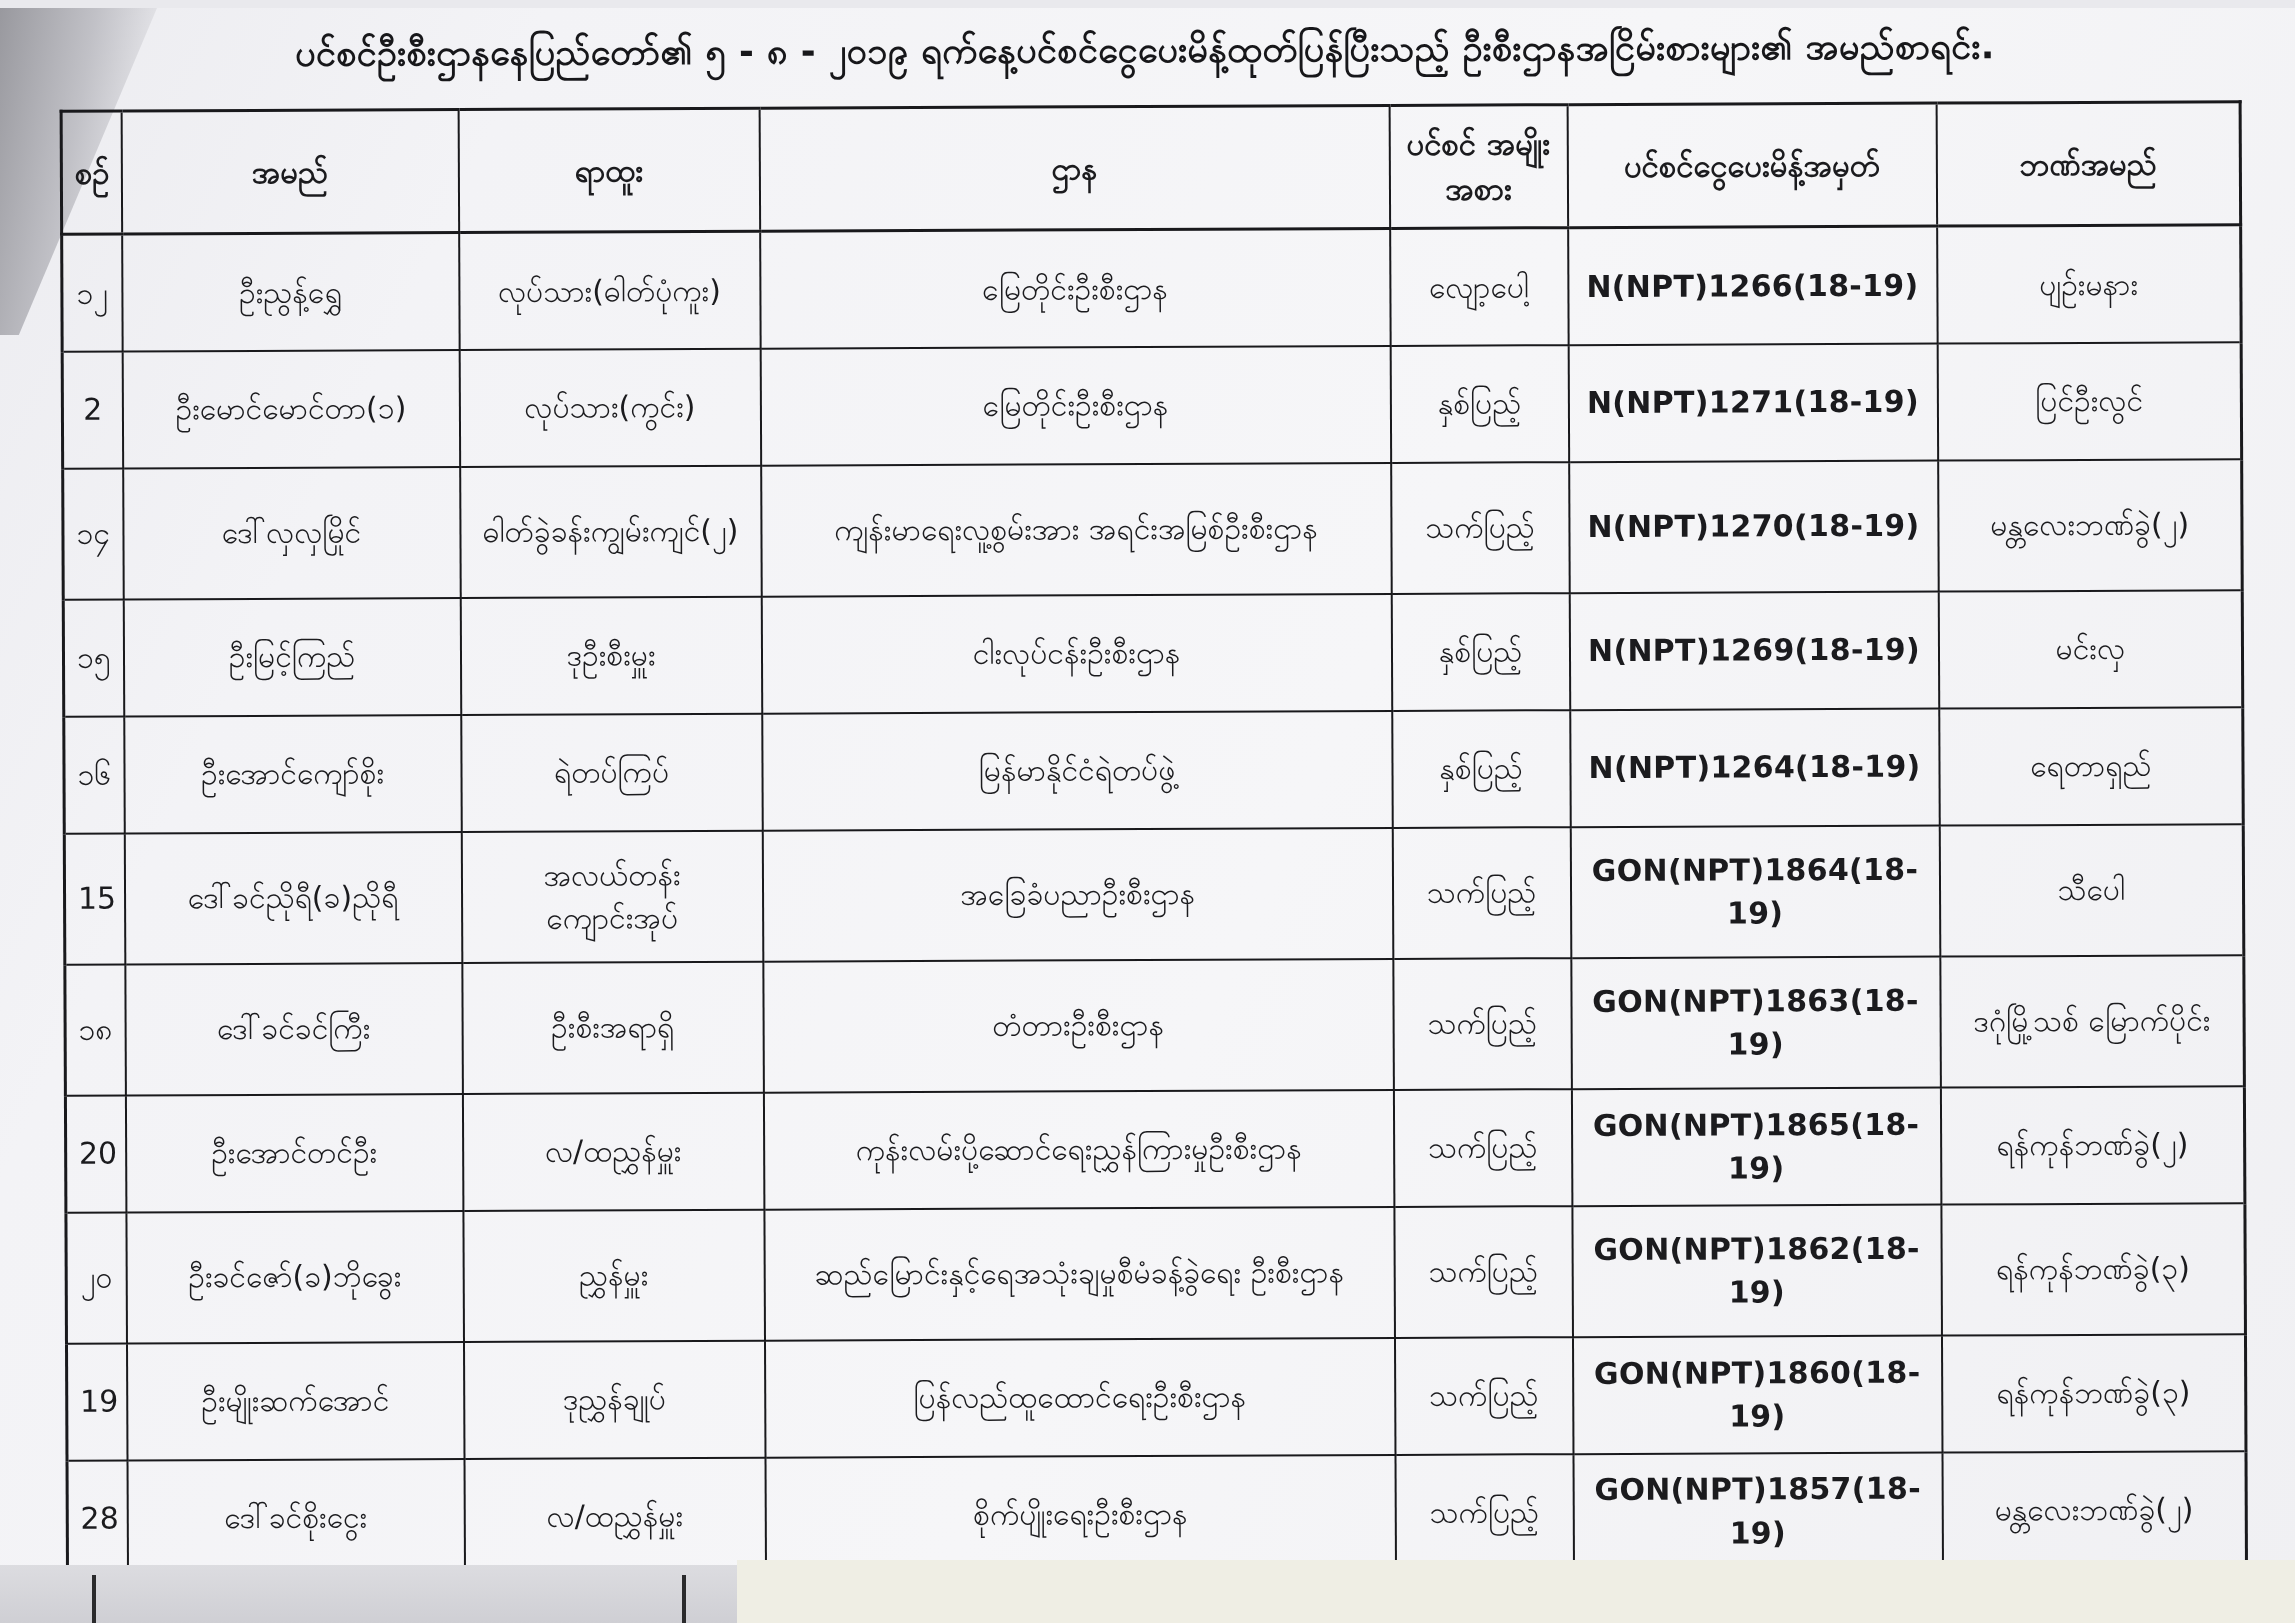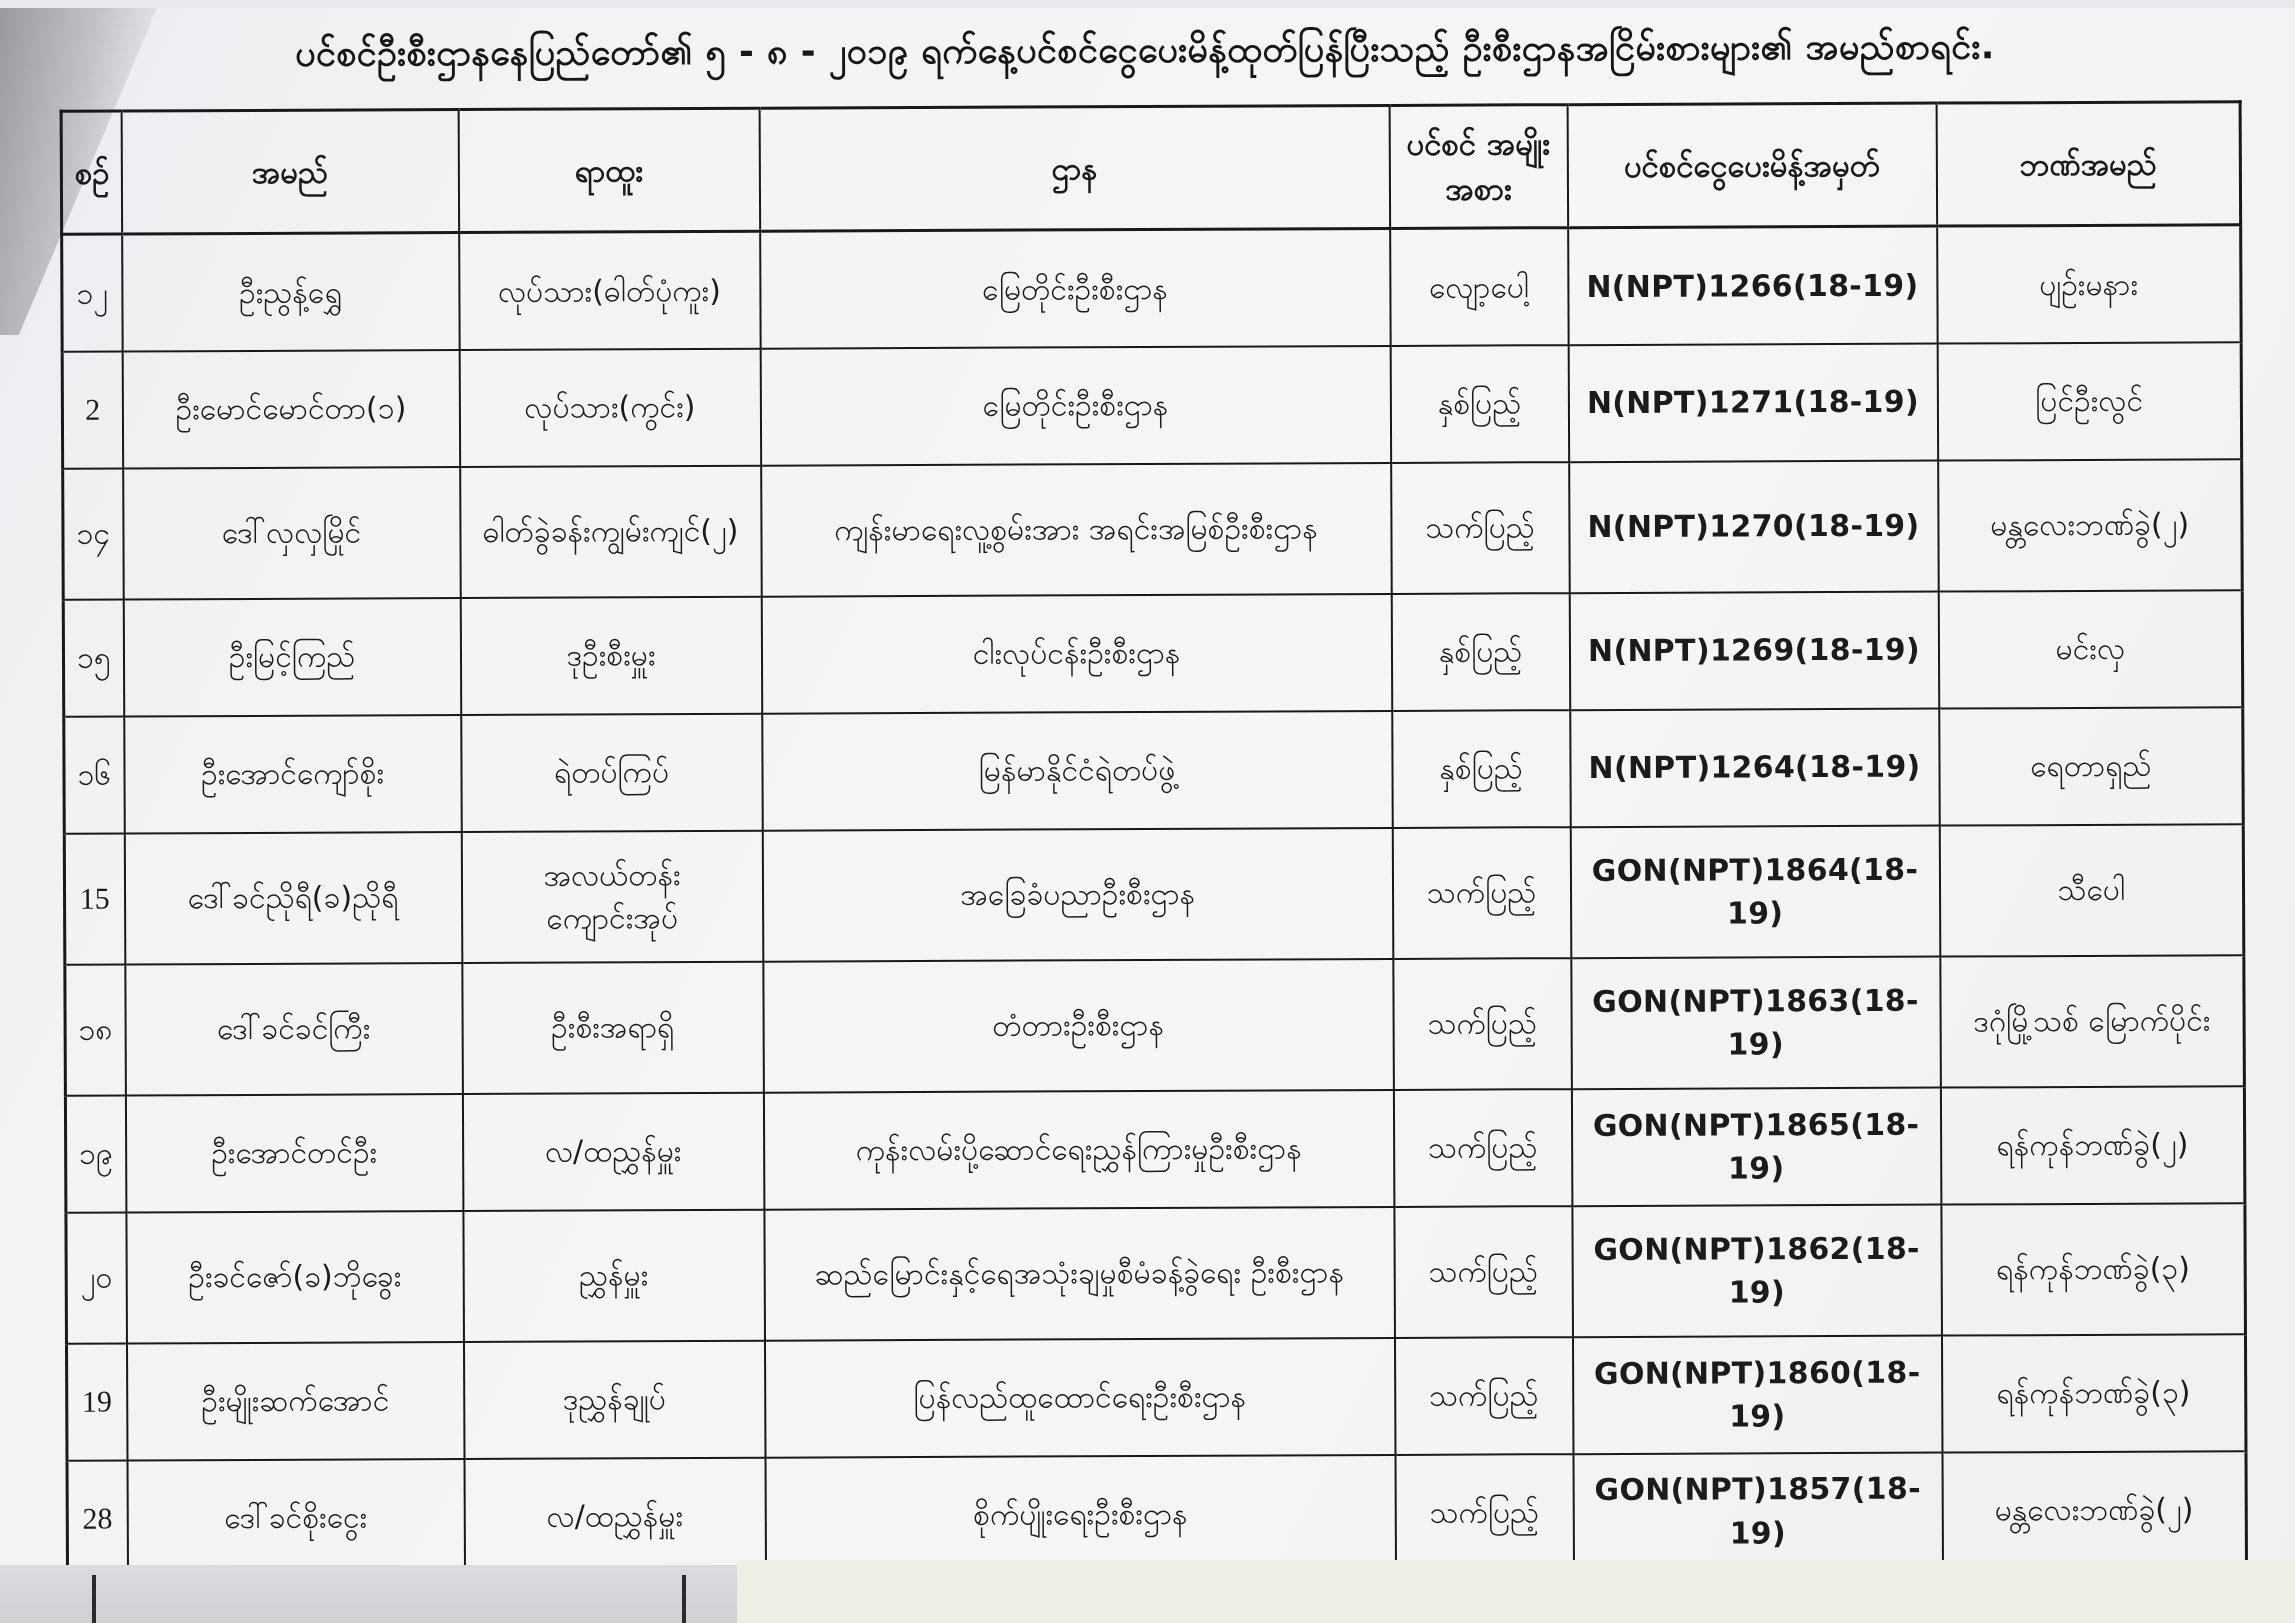--- a/index.html
+++ b/index.html
@@ -92,21 +92,21 @@
   table.roster tbody tr { height: 117px; }
   table.roster tbody tr.tall { height: 131px; }
 
   td.cell-name { text-align: left; padding-left: 14.4px; }
   td.cell-order {
     font-family: "DejaVu Sans", "Liberation Sans", sans-serif;
     font-weight: bold;
     font-size: 30px;
     letter-spacing: 0.3px;
   }
-  td.cell-no { padding-left: 5.2px; padding-right: 5.2px; font-family: Liberation Serif, serif; }
+  td.cell-no { padding-left: 5.2px; padding-right: 5.2px; }
 </style>
 </head>
 <body>
 
 <div class="sheet">
   <div class="corner-shadow"></div>
 
   <div class="content">
     <div class="doc-title">ပင်စင်ဦးစီးဌာနနေပြည်တော်၏ ၅ - ၈ - ၂၀၁၉ ရက်နေ့ပင်စင်ငွေပေးမိန့်ထုတ်ပြန်ပြီးသည့် ဦးစီးဌာနအငြိမ်းစားများ၏ အမည်စာရင်း.</div>
 
@@ -189,21 +189,21 @@
         <tr class="tall">
           <td class="cell-no">၁၈</td>
           <td class="cell-name">ဒေါ်ခင်ခင်ကြီး</td>
           <td>ဦးစီးအရာရှိ</td>
           <td>တံတားဦးစီးဌာန</td>
           <td>သက်ပြည့်</td>
           <td class="cell-order">GON(NPT)1863(18-19)</td>
           <td>ဒဂုံမြို့သစ် မြောက်ပိုင်း</td>
         </tr>
         <tr>
-          <td class="cell-no">၁၉</td>
+          <td class="cell-no">20</td>
           <td class="cell-name">ဦးအောင်တင်ဦး</td>
           <td>လ/ထညွှန်မှူး</td>
           <td>ကုန်းလမ်းပို့ဆောင်ရေးညွှန်ကြားမှုဦးစီးဌာန</td>
           <td>သက်ပြည့်</td>
           <td class="cell-order">GON(NPT)1865(18-19)</td>
           <td>ရန်ကုန်ဘဏ်ခွဲ(၂)</td>
         </tr>
         <tr class="tall">
           <td class="cell-no">၂၀</td>
           <td class="cell-name">ဦးခင်ဇော်(ခ)ဘိုခွေး</td>

